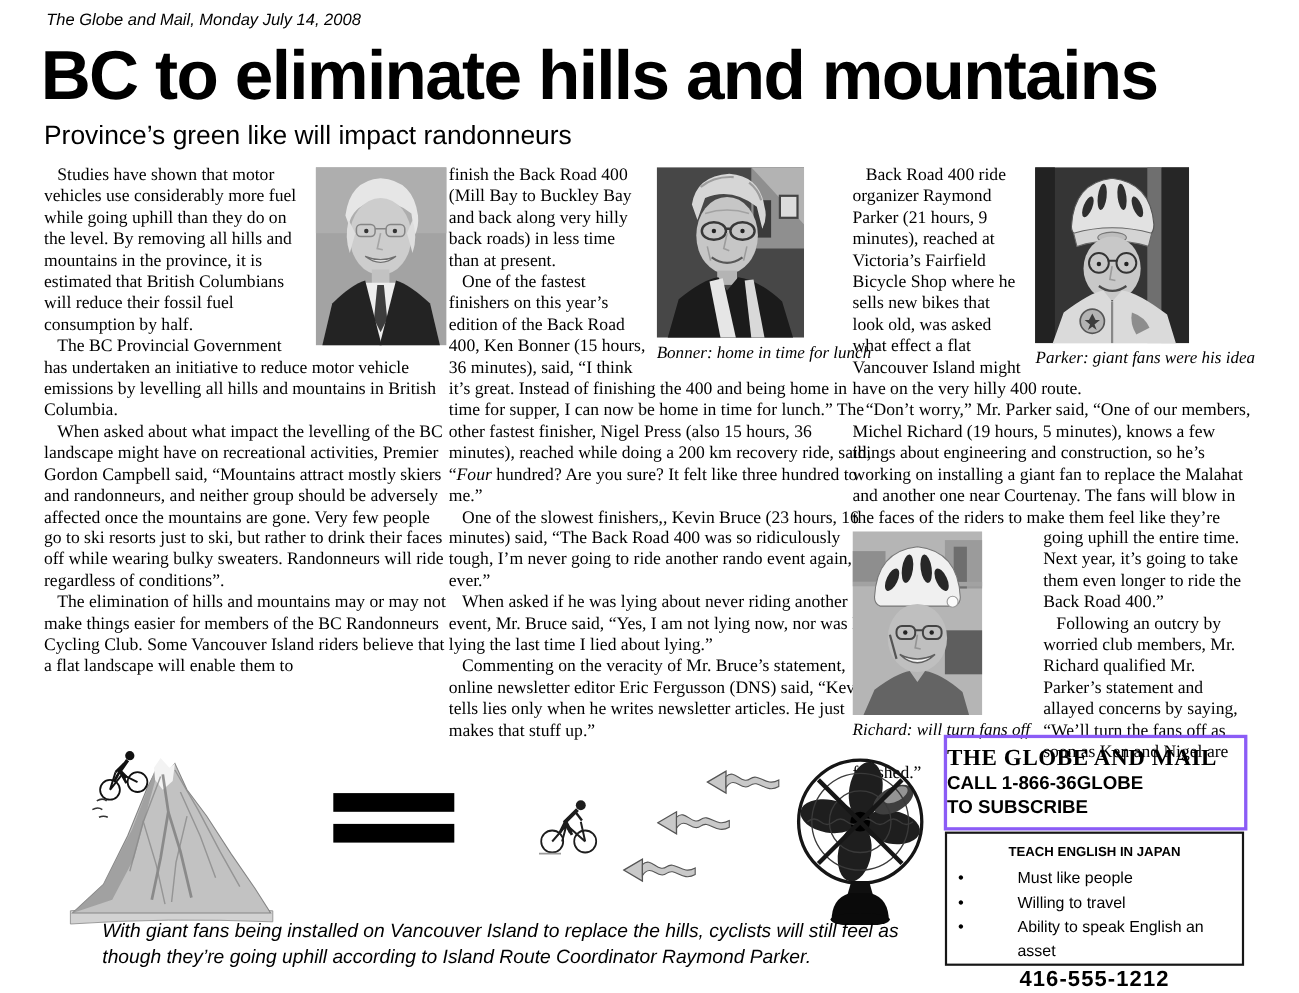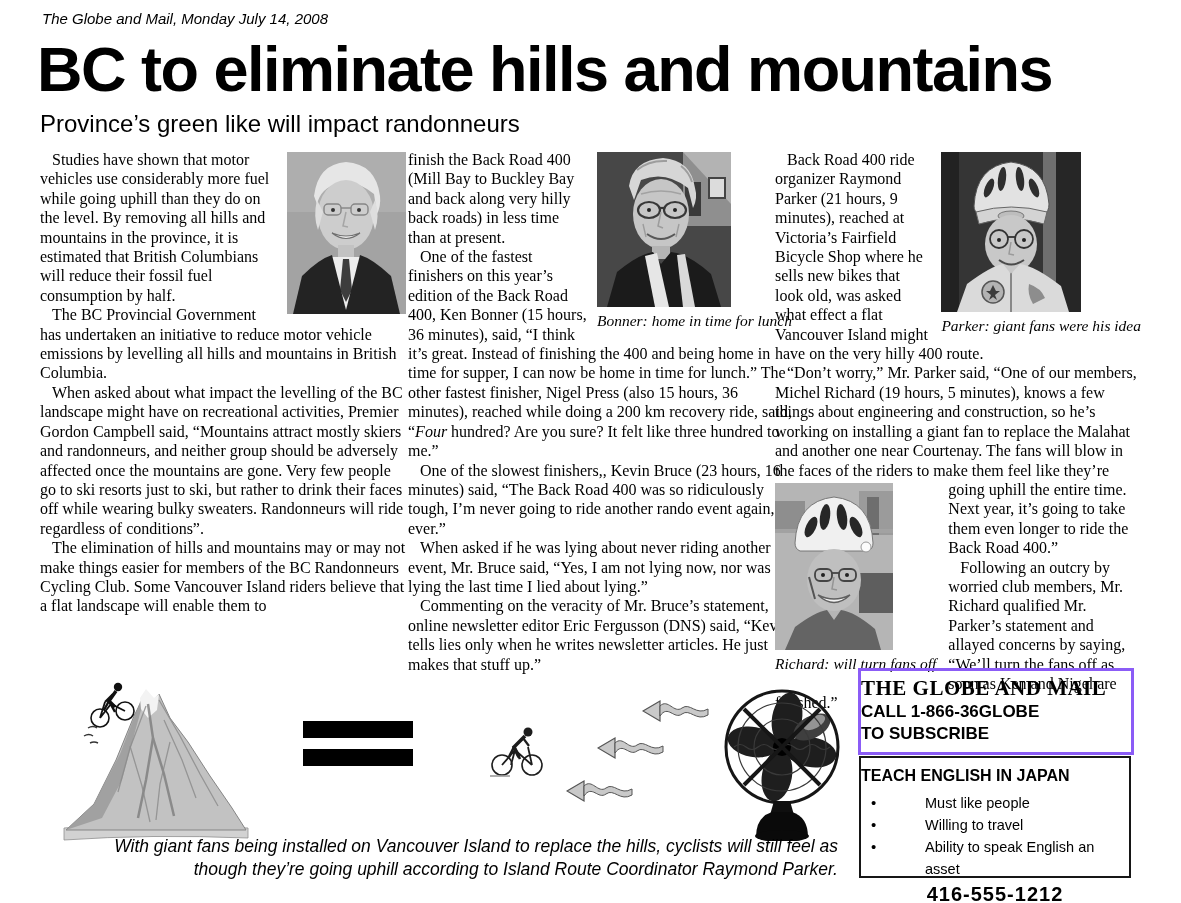--- a/index.html
+++ b/index.html
@@ -22,30 +22,30 @@
   .figcap{display:block;margin-top:5px;}
   .ital{font-style:italic;}
   
   .mountain{position:absolute;left:60px;top:676px;}
   .eqbar{position:absolute;width:110px;height:17px;background:#000;}
   .eq1{left:303px;top:721px;} .eq2{left:303px;top:749px;}
   .lone-cyclist{position:absolute;left:488px;top:720px;}
   .wind-arrow{position:absolute;}
   .arrow1{left:642px;top:699px;} .arrow2{left:597px;top:736px;} .arrow3{left:566px;top:779px;}
   .fan{position:absolute;left:720px;top:683px;}
-  .bottom-caption{position:absolute;left:93px;top:835px;width:745px;text-align:right;
+  .bottom-caption{position:absolute;left:93px;top:835px;width:745px;text-align:left;
                   font:italic 17.5px/1.32 "Liberation Sans","DejaVu Sans",sans-serif;}
   .bottom-caption span{display:block;}
   .globe-box{position:absolute;left:858px;top:668px;width:270px;height:76px;border:3px solid #8b5cf6;
              text-align:left;padding-top:5px;}
   .globe-title{font:bold 21px/1.2 "Liberation Serif","DejaVu Serif",serif;letter-spacing:.5px;}
   .globe-line{font:bold 17px/1.3 "Liberation Sans","DejaVu Sans",sans-serif;}
   .japan-box{position:absolute;left:859px;top:756px;width:268px;height:118px;border:2px solid #161616;
              font-family:"Liberation Sans","DejaVu Sans",sans-serif;}
-  .japan-title{font-weight:bold;font-size:16px;margin-top:9px;}
+  .japan-title{text-align:center;font-weight:bold;font-size:12px;margin-top:9px;}
   .japan-list{margin:7px 0 0 0;padding:0;list-style:none;}
   .japan-list li{position:relative;padding-left:64px;font-size:14.5px;line-height:22px;}
   .bullet{position:absolute;left:10px;top:0;font-size:15px;}
   .japan-phone{text-align:center;font-weight:bold;font-size:20px;letter-spacing:1px;margin-top:3px;}
 </style>
 </head>
 <body>
 
 <div class="page">
 

